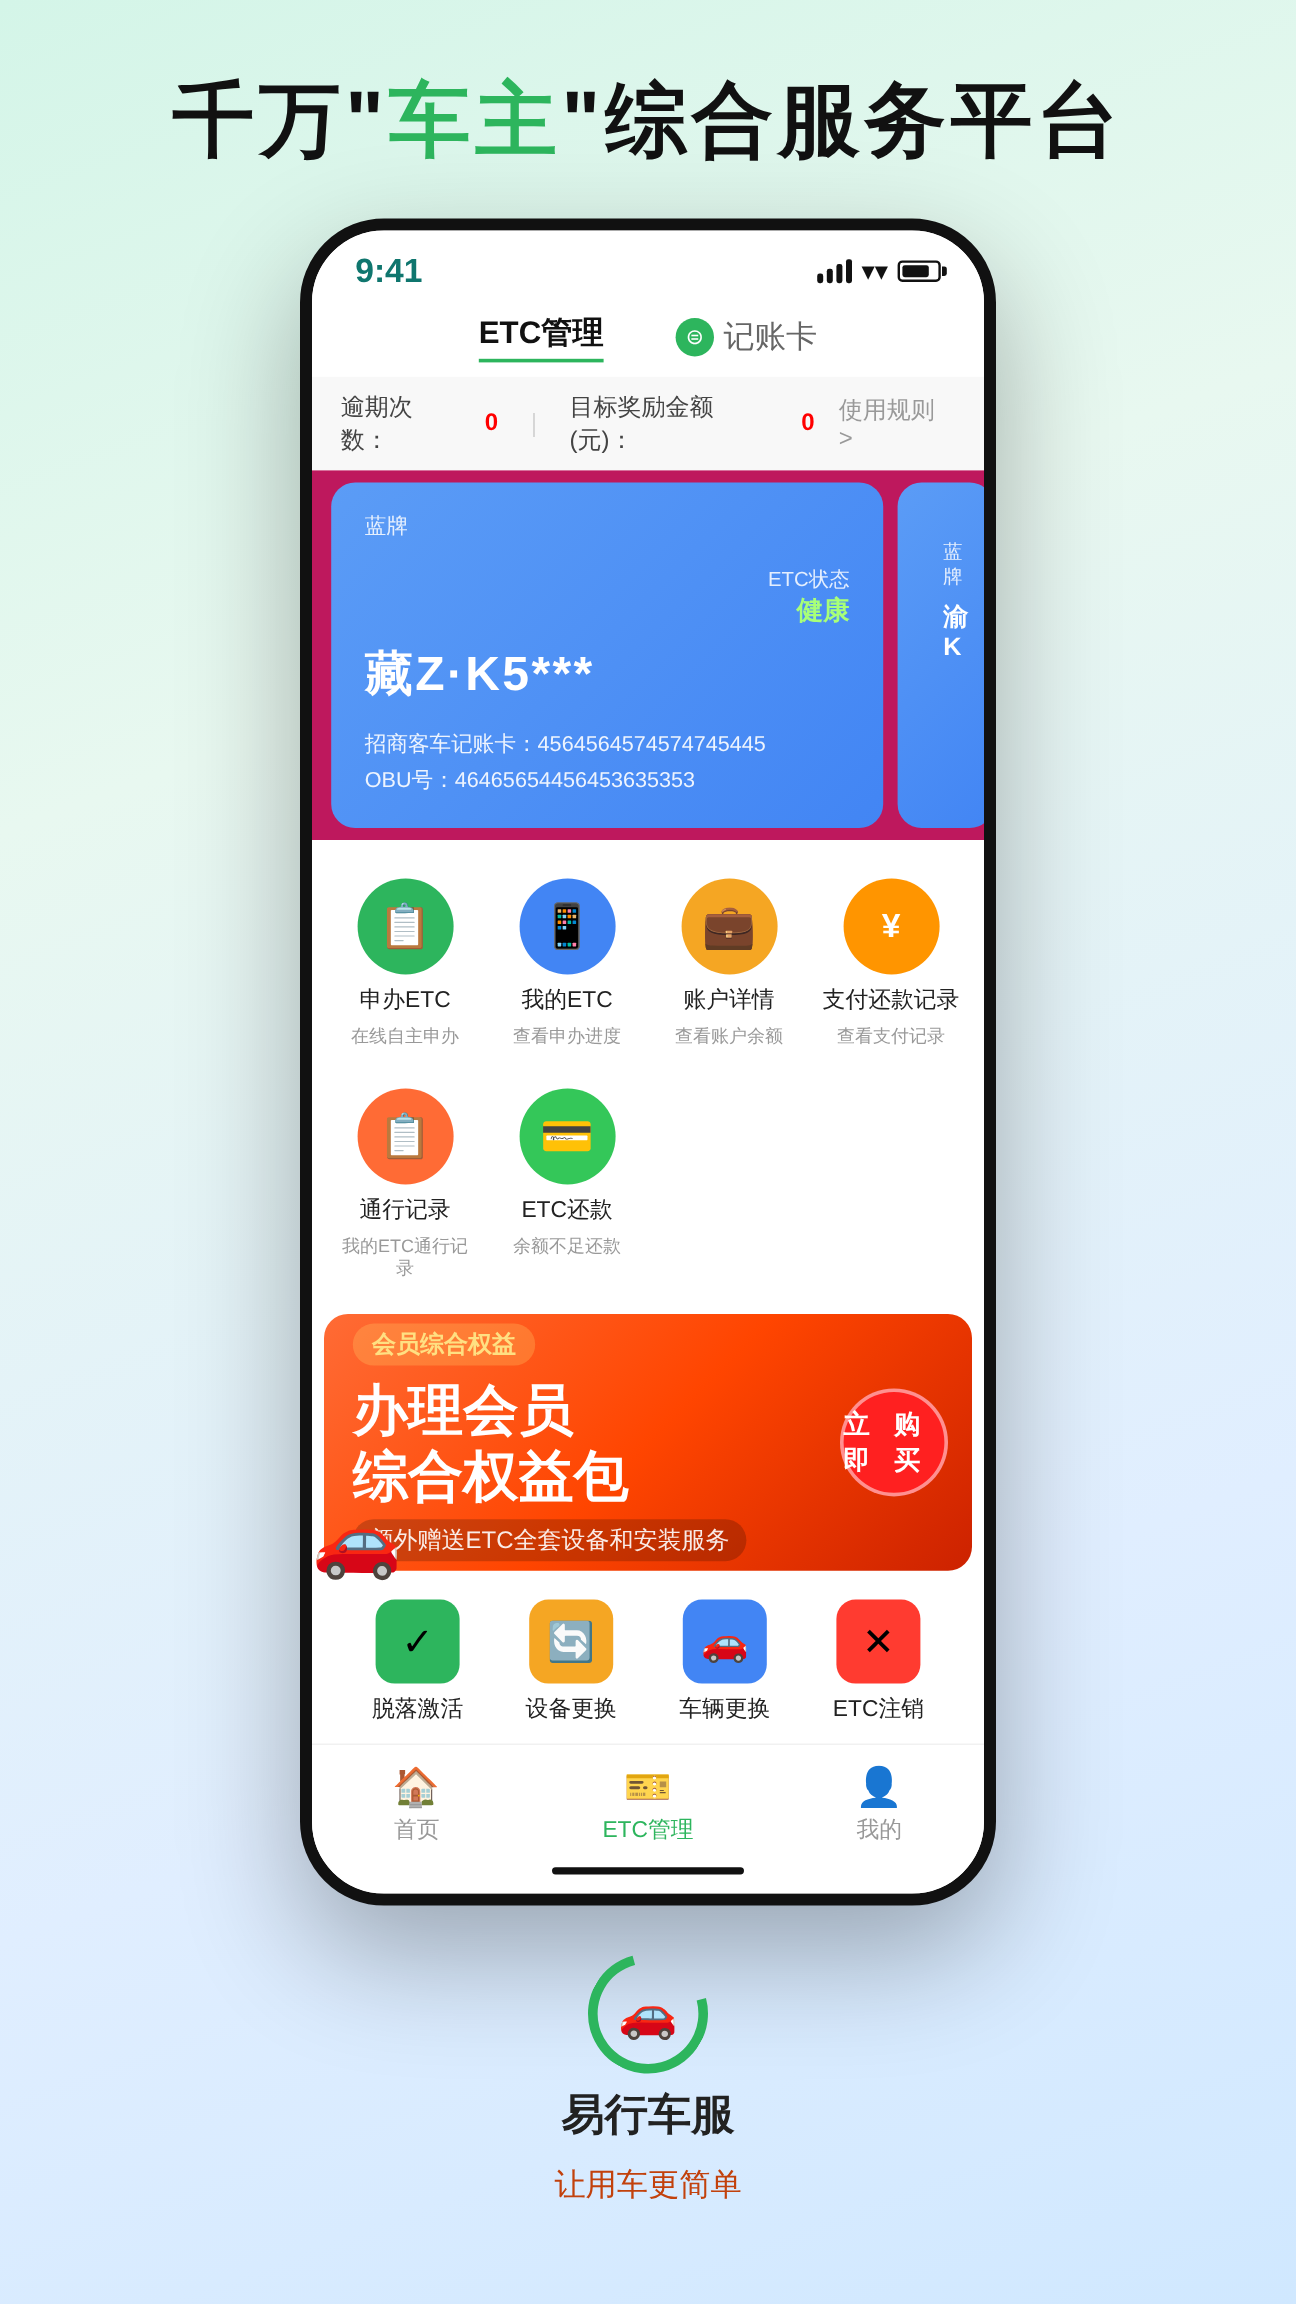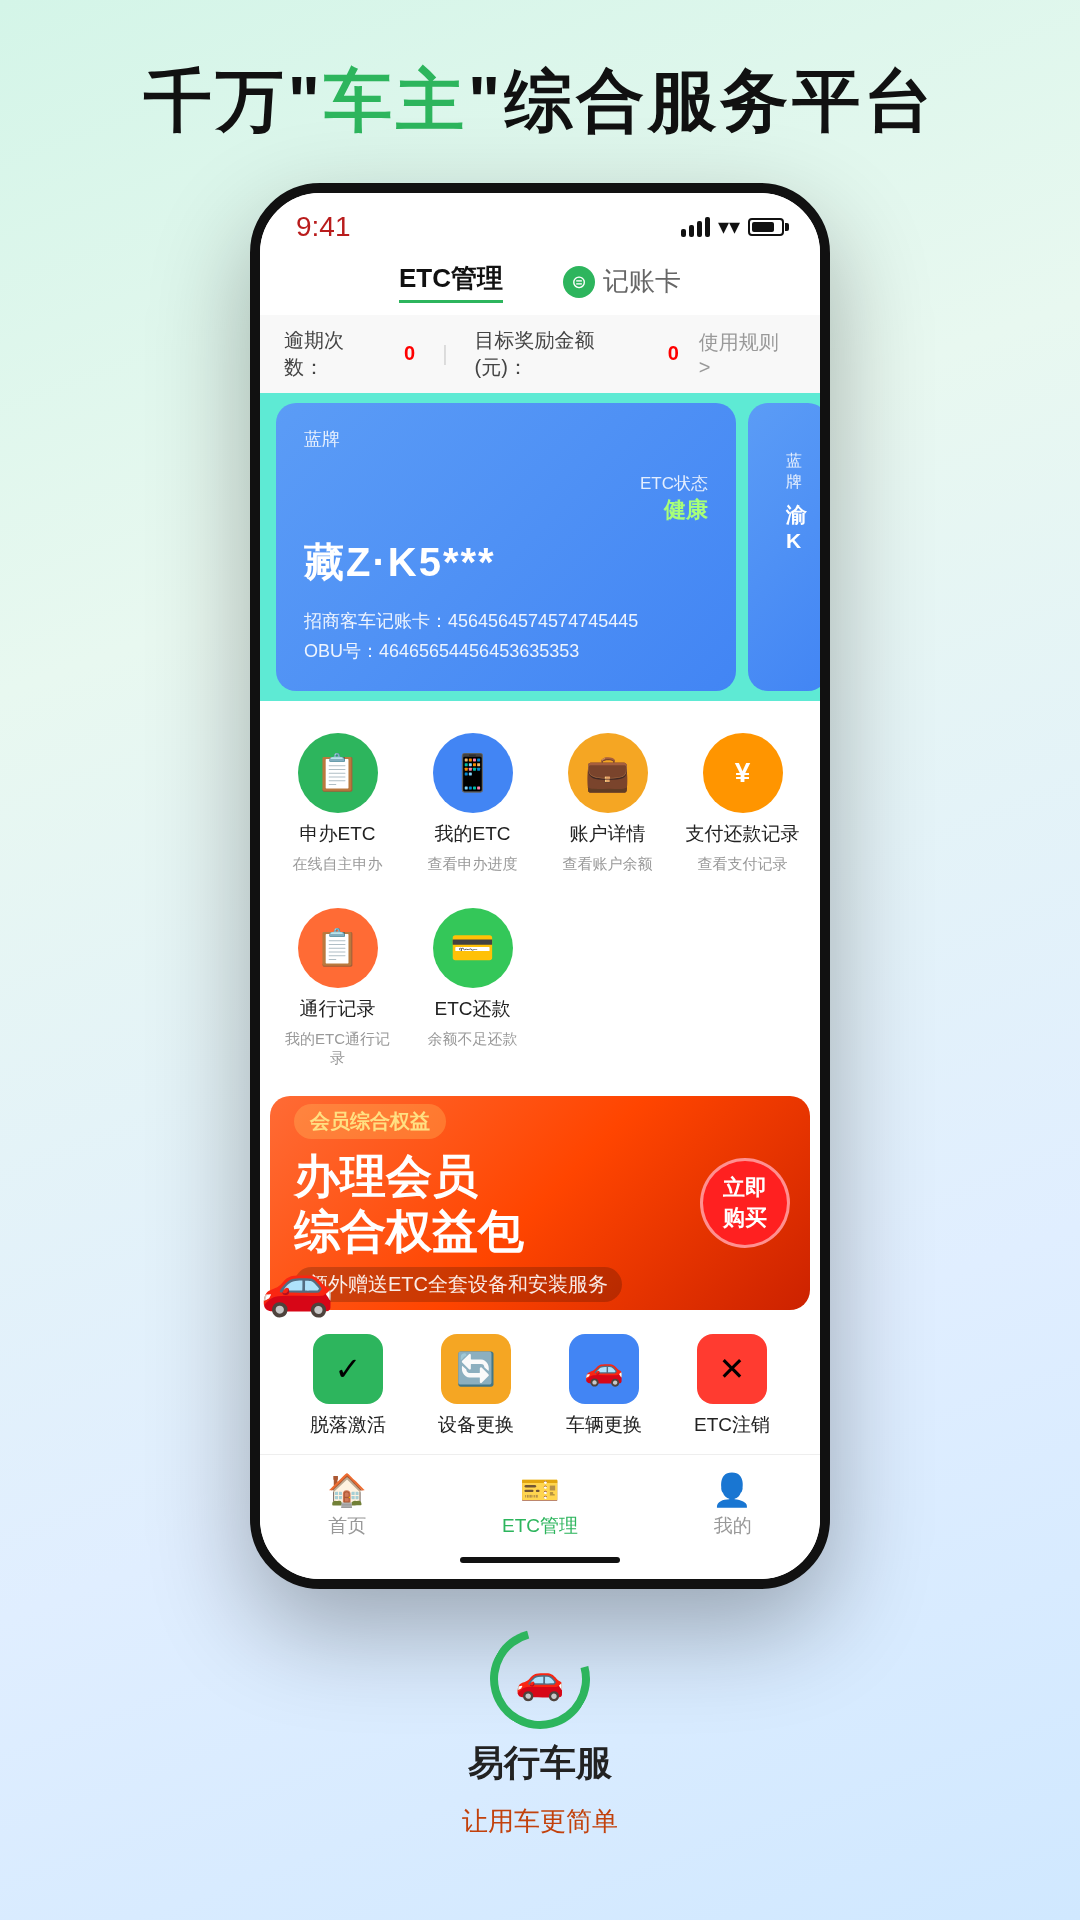--- a/index.html
+++ b/index.html
@@ -43,22 +43,22 @@
     
     .status-bar {
       display: flex;
       justify-content: space-between;
       align-items: center;
       padding: 18px 36px 10px;
       background: #fff;
     }
     .status-time {
       font-size: 28px;
-      font-weight: 400;
-      color: #b91c1c;
+      font-weight: 700;
+      color: #0f766e;
     }
     .status-icons {
       display: flex;
       align-items: center;
       gap: 8px;
     }
     .signal-bars { display: flex; align-items: flex-end; gap: 3px; }
     .signal-bar { width: 5px; background: #111; border-radius: 2px; }
     .wifi-icon { font-size: 22px; color: #111; }
     .battery-icon {
@@ -134,21 +134,21 @@
     .info-bar .red { color: #f00; font-weight: 700; }
     .info-bar .divider { color: #ccc; }
     .use-rules { margin-left: auto; color: #999; font-size: 20px; }
 
     
     .card-scroll {
       display: flex;
       padding: 10px 16px;
       gap: 12px;
       overflow: hidden;
-      background: #5eead4;
+      background: #be185d;
     }
     .etc-card {
       flex-shrink: 0;
       width: 460px;
       background: linear-gradient(135deg, #5b9cf6 0%, #4285f4 100%);
       border-radius: 20px;
       padding: 24px 28px;
       color: #fff;
       position: relative;
     }
@@ -276,21 +276,21 @@
     .banner-buy-btn {
       position: absolute;
       right: 20px;
       top: 50%;
       transform: translateY(-50%);
       width: 90px;
       height: 90px;
       background: #ff2020;
       border-radius: 50%;
       display: flex;
-      flex-direction: column;
+      flex-direction: row;
       align-items: center;
       justify-content: center;
       color: #fff;
       font-size: 22px;
       font-weight: 700;
       border: 3px solid rgba(255,255,255,0.5);
     }
     .banner-car {
       position: absolute;
       left: -10px;

